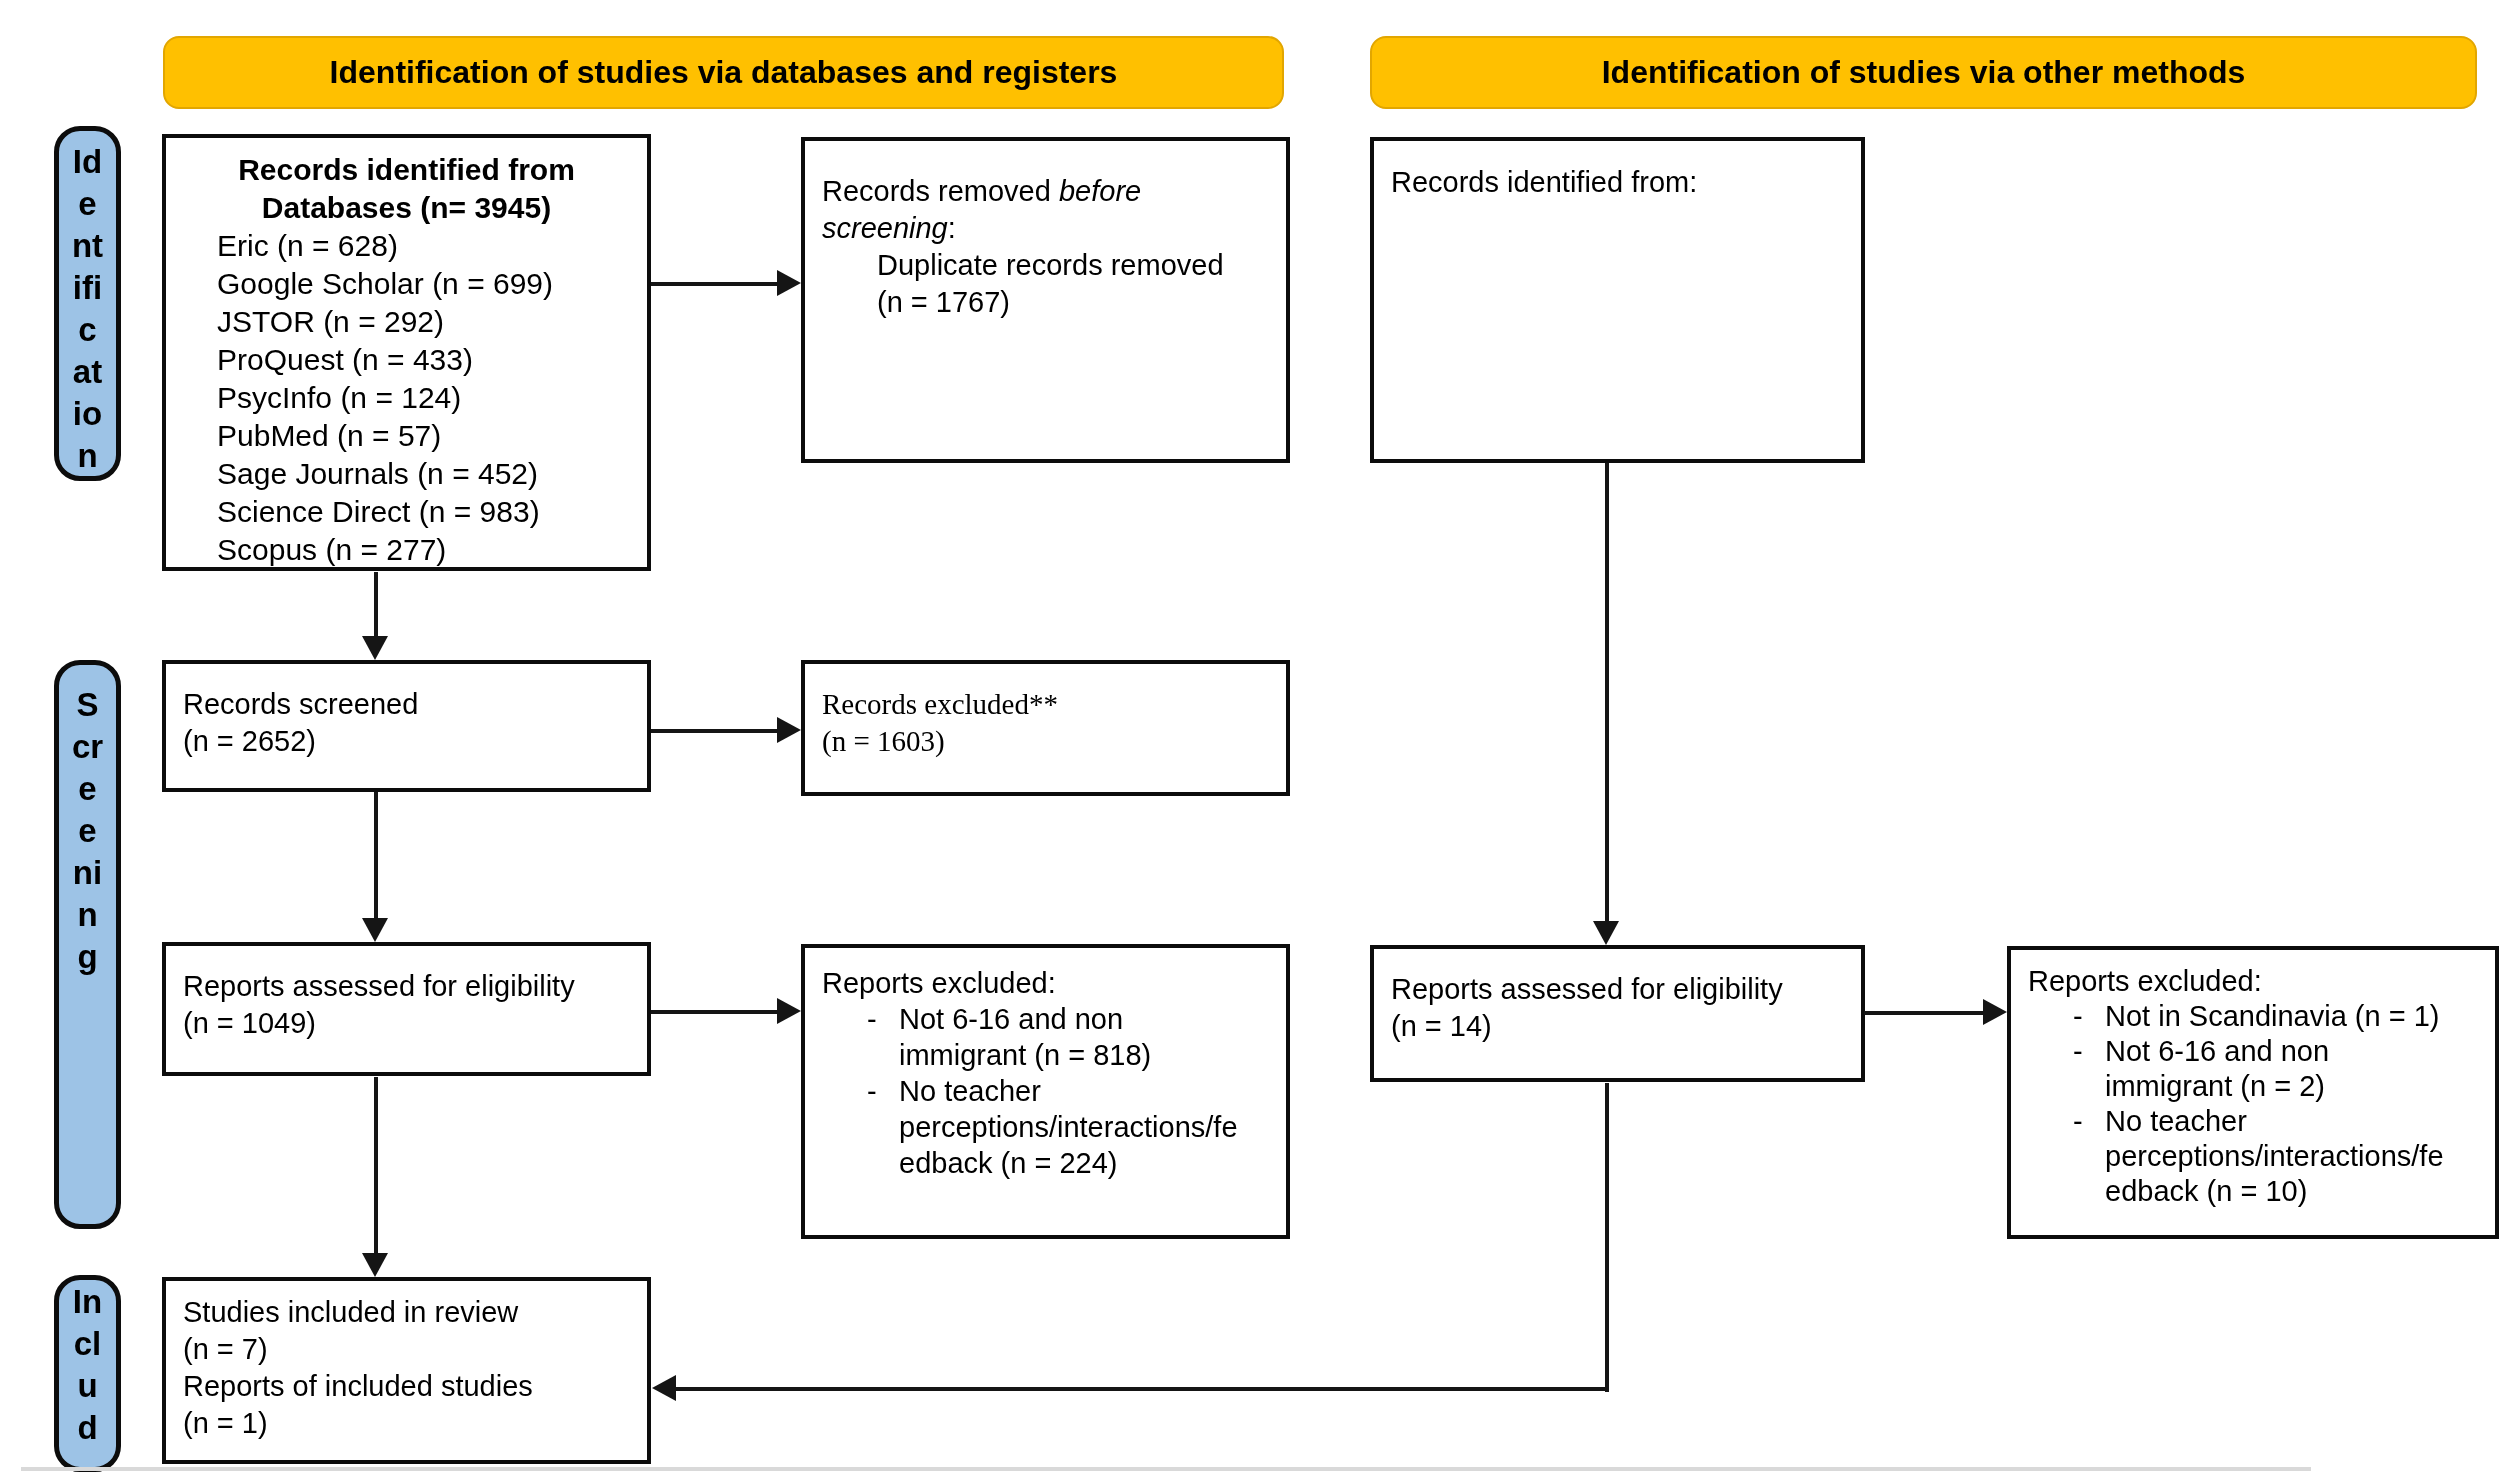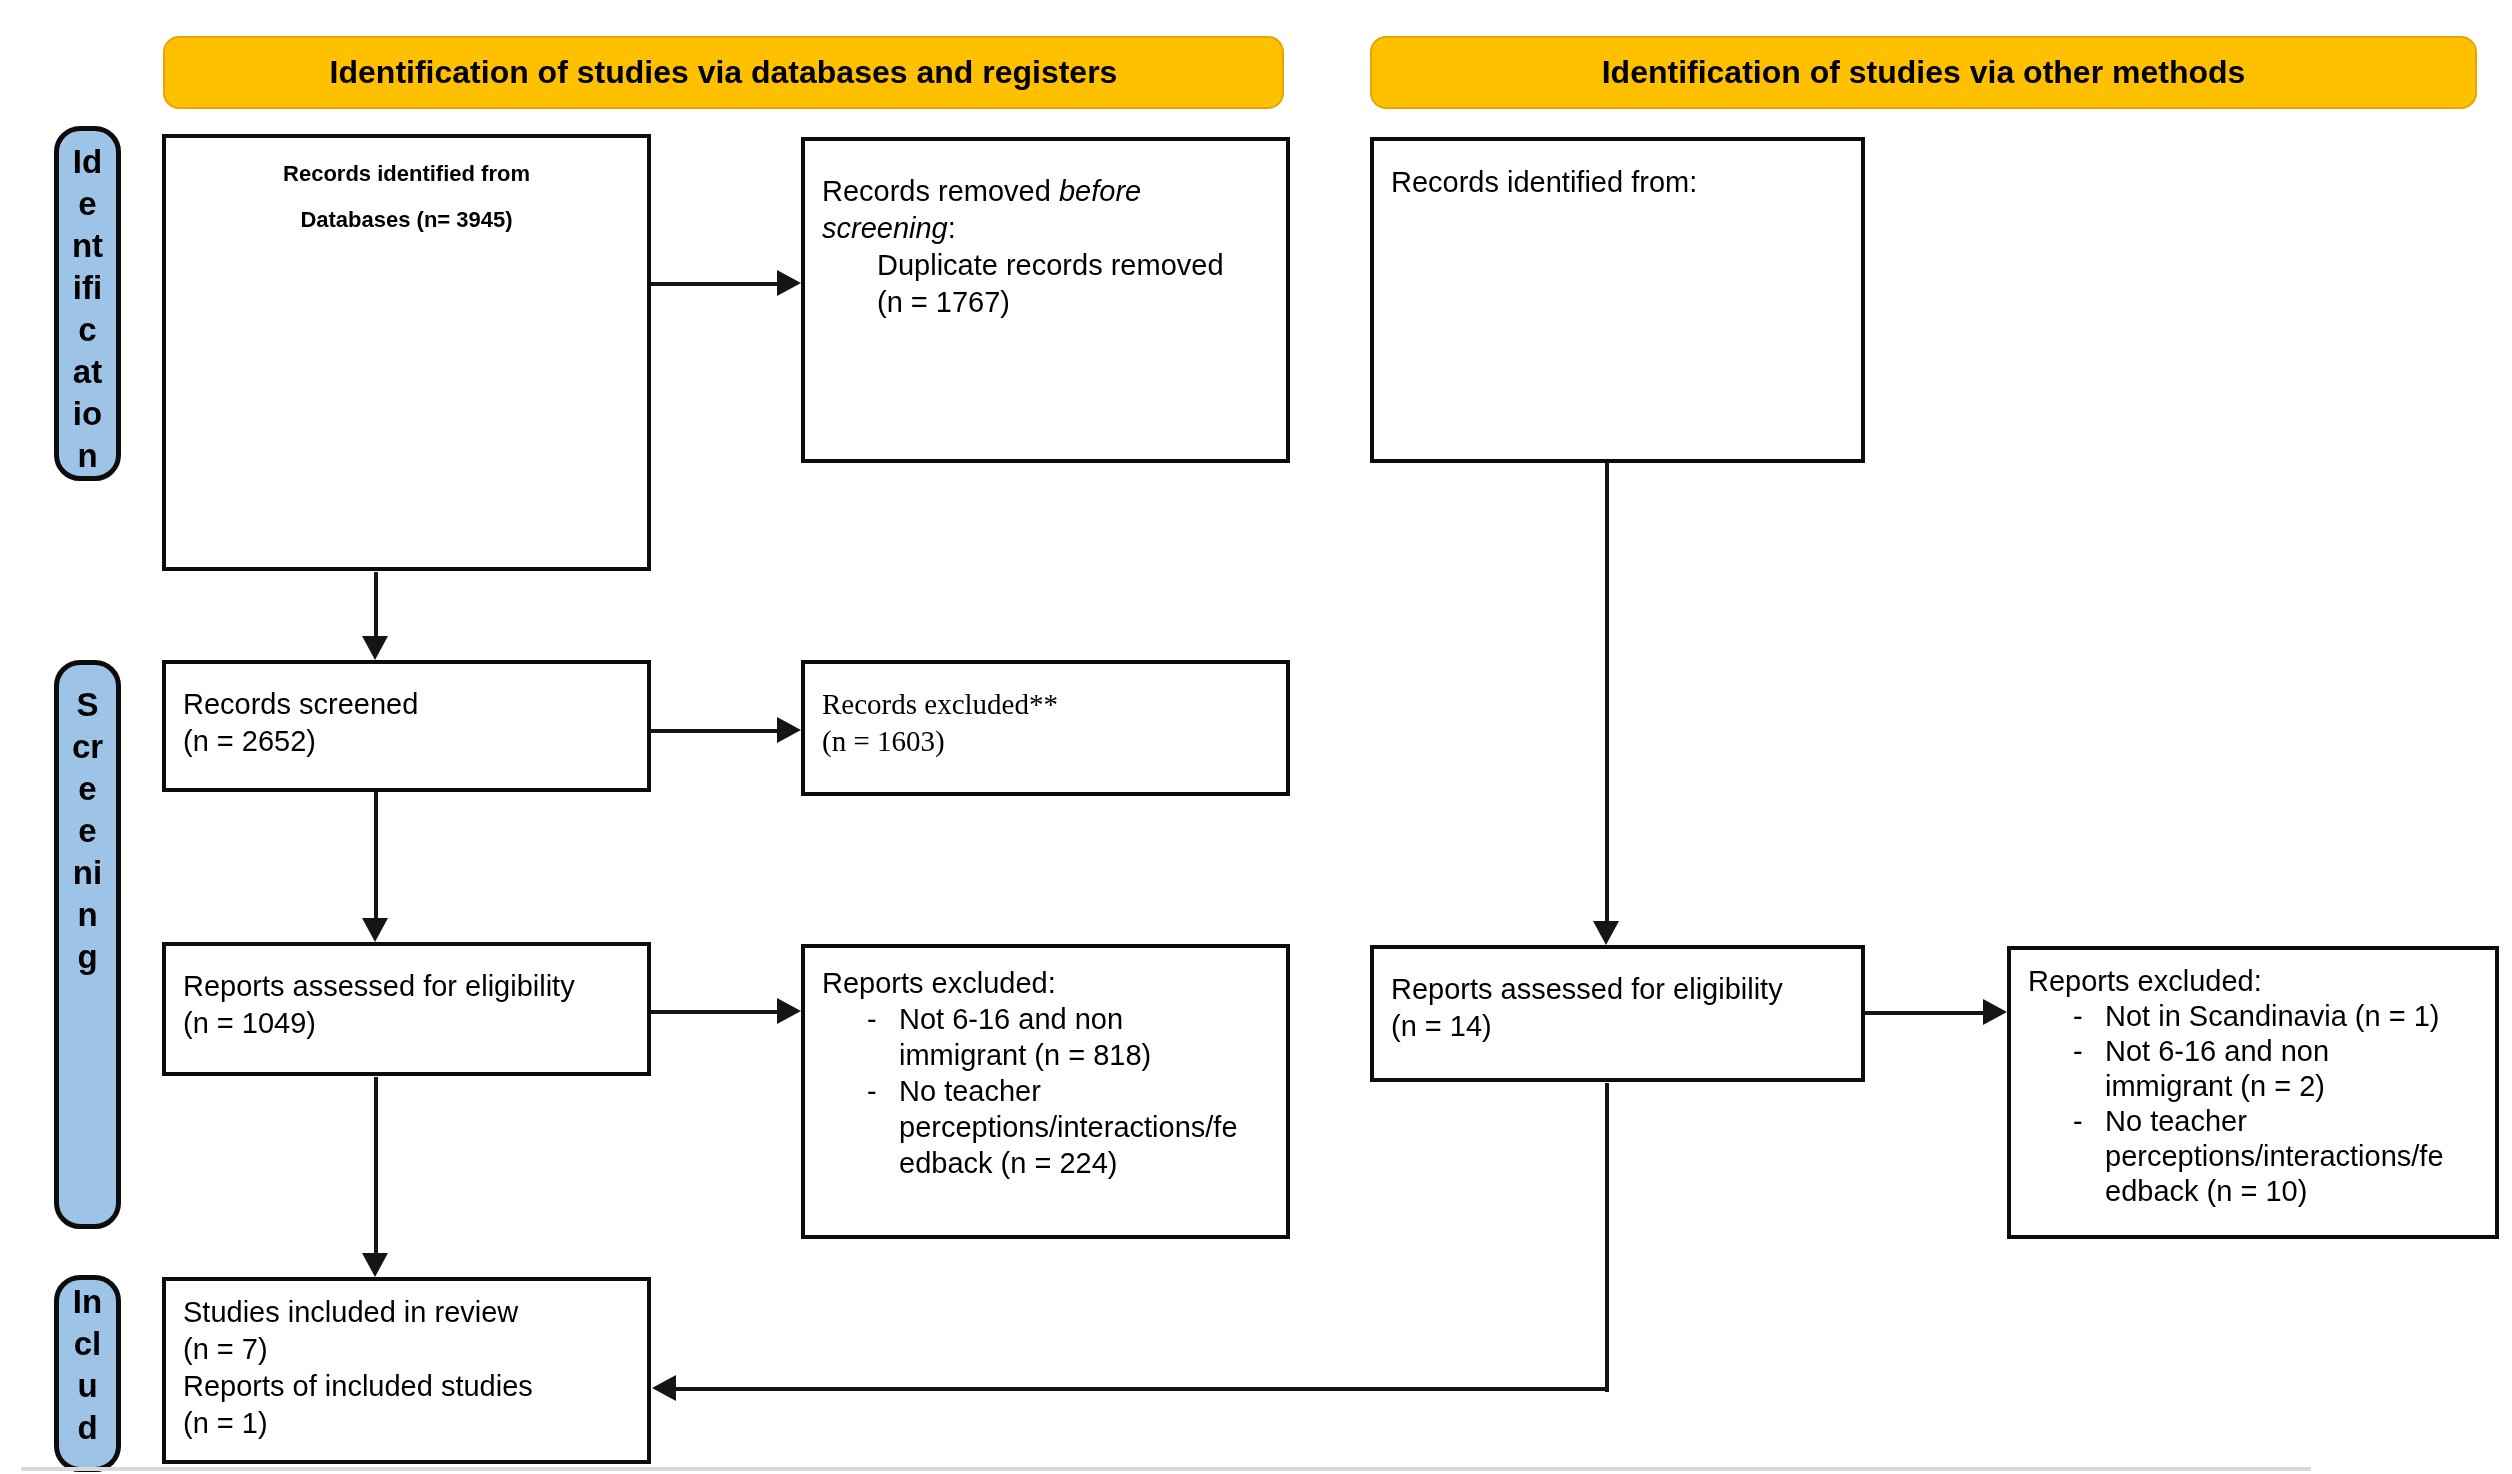--- a/index.html
+++ b/index.html
@@ -81,23 +81,32 @@
 e
 e
 ni
 n
 g</div>
   <div class="stage" style="left:54px;top:1255px;width:67px;height:197px;padding-top:1px;">In
 cl
 u
 d</div>
 
-  <div class="box" style="left:162px;top:114px;width:489px;height:437px;padding-top:12.6px;font-size:22px;line-height:46px;">
+  <div class="box" style="left:162px;top:114px;width:489px;height:437px;padding-top:12.6px;font-size:30px;line-height:38px;">
     <div class="bold center pre">Records identified from
 Databases (n= 3945)</div>
+    <div class="pre" style="padding-left:34px;">Eric (n = 628)
+Google Scholar (n = 699)
+JSTOR (n = 292)
+ProQuest (n = 433)
+PsycInfo (n = 124)
+PubMed (n = 57)
+Sage Journals (n = 452)
+Science Direct (n = 983)
+Scopus (n = 277)</div>
   </div>
 
   <div class="box" style="left:801px;top:117px;width:489px;height:326px;padding-top:32px;">
     <div>
       <span>Records removed </span><em class="pre">before
 screening</em><span>:</span>
     </div>
     <div class="pre indent">Duplicate records removed
 (n = 1767)</div>
   </div>

